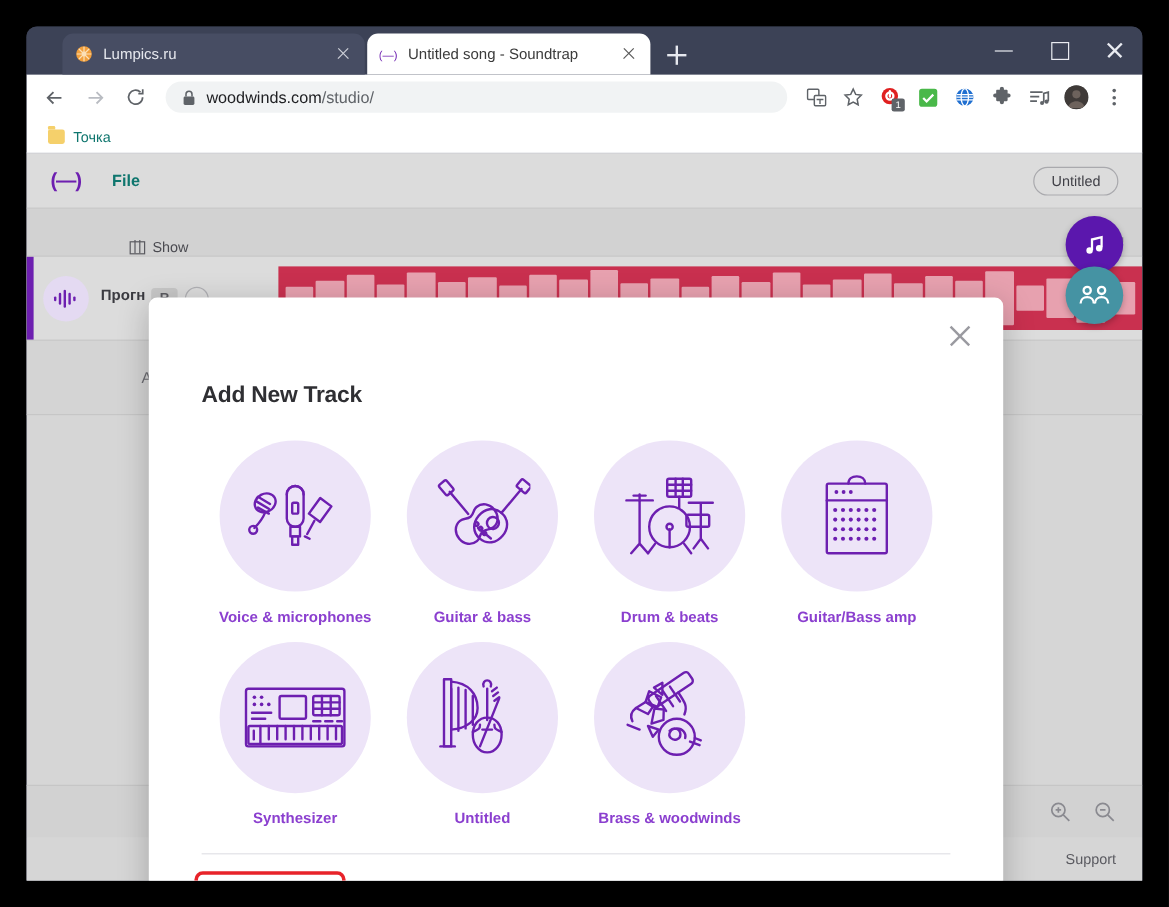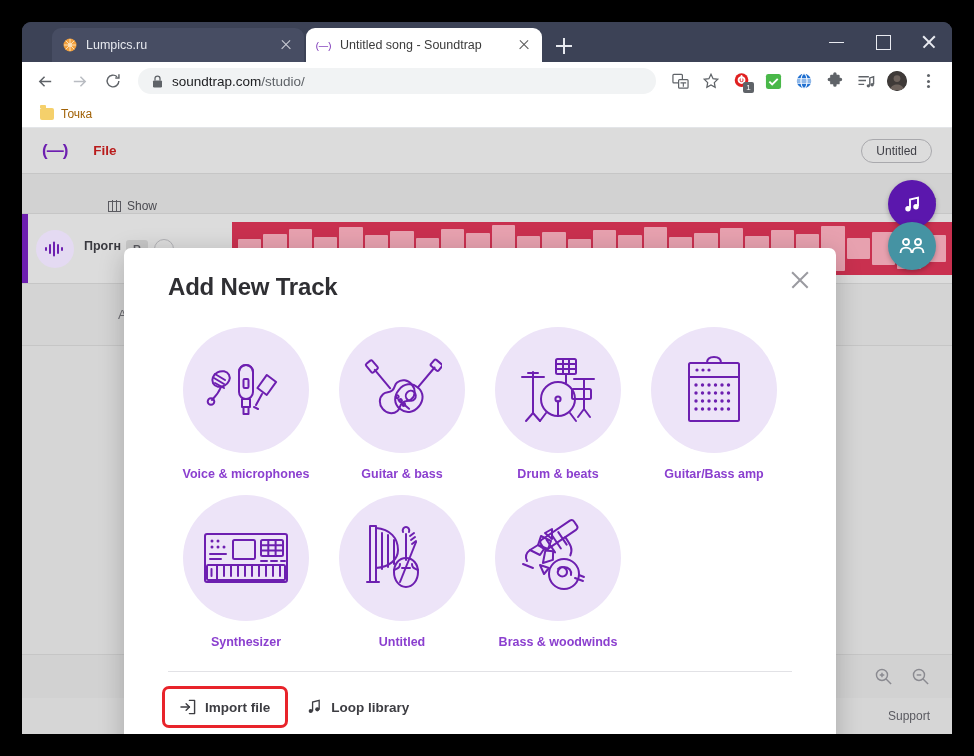--- a/index.html
+++ b/index.html
@@ -68,31 +68,31 @@
   .tb-ic { width:28px; height:28px; display:flex; align-items:center; justify-content:center; position:relative; color:#5f6368;}
   .ext-badge { position:absolute; right:2px; bottom:2px; background:#5f6368; color:#fff; font-size:8px;
      width:11px; height:11px; border-radius:2px; display:flex; align-items:center; justify-content:center; line-height:1;}
   .avatar { width:20px; height:20px; border-radius:50%; background:#4a4a4a; overflow:hidden; }
   .kebab { width:20px; height:20px; position:relative; }
   .kebab i { position:absolute; left:9px; width:3px; height:3px; border-radius:50%; background:#5f6368; }
   .kebab i:nth-child(1){top:3px;} .kebab i:nth-child(2){top:8.5px;} .kebab i:nth-child(3){top:14px;}
 
   
   .bookmarks { height:28px; background:#ffffff; display:flex; align-items:center; padding:0 14px; gap:8px;
-     font-size:12px; color:#a16207; border-bottom:1px solid #e3e5e8;}
+     font-size:12px; color:#0f766e; border-bottom:1px solid #e3e5e8;}
   .bm-item{ display:flex; align-items:center; gap:7px; padding:2px 4px; }
   .folder-ic{ width:14px; height:12px; background:#f5d06b; border-radius:1.5px 2px 2px 2px; position:relative;}
   .folder-ic::before{ content:""; position:absolute; left:0; top:-2.5px; width:6px; height:3px; background:#f5d06b; border-radius:1px 1px 0 0;}
 
   
   .page { position:relative; height:606px; background:#d6d6d6; overflow:hidden; }
   .st-topbar { height:46px; background:#dcdcdc; border-bottom:1px solid #c6c6c6;
       display:flex; align-items:center; padding:0 20px; gap:26px; }
   .st-logo { color:#6d1fb0; font-weight:bold; font-size:17px; letter-spacing:-1px; }
-  .st-menu { color:#b91c1c; font-size:13.5px; font-weight:bold; }
+  .st-menu { color:#0f766e; font-size:13.5px; font-weight:bold; }
   .st-upgrade { margin-left:auto; border:1px solid #a9a9ad; border-radius:14px; padding:4px 14px;
       font-size:12px; color:#3f3f46; background:#dcdcdc; }
   .st-second { height:40px; background:#d2d2d2; border-bottom:1px solid #c6c6c6;
       display:flex; align-items:flex-end; padding:0 14px; gap:8px; font-size:12px; color:#4a4a50;}
   .st-show { display:flex; align-items:center; gap:6px; margin-left:72px; }
   .grid-ic { width:13px; height:11px; border:1.3px solid #5a5a60; position:relative;}
   .grid-ic::before{content:"";position:absolute;left:3px;top:-1.3px;width:1.3px;height:11px;background:#5a5a60;}
   .grid-ic::after{content:"";position:absolute;left:7px;top:-1.3px;width:1.3px;height:11px;background:#5a5a60;}
   .loop-ic{ margin-left:auto; width:17px; height:17px; color:#8a8a90; }
 
@@ -129,21 +129,21 @@
 
   
   .modal {
     position:absolute; left:102px; top:120px; width:712px; height:578px;
     background:#fff; border-radius:7px; box-shadow:0 6px 26px rgba(0,0,0,.22);
     padding: 0 44px;
   }
   .modal-close { position:absolute; right:22px; top:18px; width:28px; height:28px; color:#9a9aa0; }
   .modal-close::before,.modal-close::after{content:"";position:absolute;left:3px;top:13px;width:22px;height:1.7px;background:currentColor;}
   .modal-close::before{transform:rotate(45deg);} .modal-close::after{transform:rotate(-45deg);}
-  .modal-title { padding-top:25px; font-size:24px; font-weight:bold; color:#2f2f33; letter-spacing:-.2px;}
+  .modal-title { padding-top:71px; font-size:19px; font-weight:bold; color:#2f2f33; letter-spacing:-.2px;}
 
   .grid { display:grid; grid-template-columns:repeat(4,1fr); row-gap:14px; margin-top:26px; }
   .cell { display:flex; flex-direction:column; align-items:center; }
   .circle { width:126px; height:126px; border-radius:50%; background:#ede4f8;
       display:flex; align-items:center; justify-content:center; }
   .cell-label { margin-top:14px; font-size:12.5px; font-weight:bold; color:#8b3fcf; text-align:center;}
 
   .divider { margin-top:22px; border-top:1px solid #e2e2e6; }
   .footer-row { margin-top:20px; display:flex; align-items:center; gap:24px; }
   .fbtn { display:flex; align-items:center; gap:9px; font-size:13.5px; color:#3d3d42; font-weight:bold; }
@@ -214,21 +214,21 @@
       </div>
 
       <div class="omnibox">
         <span>
           <svg width="11" height="13" viewBox="0 0 11 13" fill="#5f6368">
             <rect x="1" y="5.4" width="9" height="7" rx="1.2"></rect>
             <path d="M3 5.4V3.6a2.5 2.5 0 0 1 5 0v1.8" fill="none" stroke="#5f6368" stroke-width="1.3"></path>
           </svg>
         </span>
         <span class="url">
-          <span class="dom">soundtrap.com</span><span class="path">/studio/</span>
+          <span class="dom">woodwinds.com</span><span class="path">/studio/</span>
         </span>
       </div>
 
       <div class="tb-right">
         <div class="tb-ic">
           <svg width="17" height="17" viewBox="0 0 18 18" fill="none" stroke="#5f6368" stroke-width="1.3">
             <rect x="1" y="1.5" width="10" height="9" rx="1"></rect>
             <rect x="7" y="7" width="10" height="9" rx="1" fill="#fff"></rect>
             <path d="M9 10.5h6M12 10.5v4" stroke-width="1.2"></path>
           </svg>

